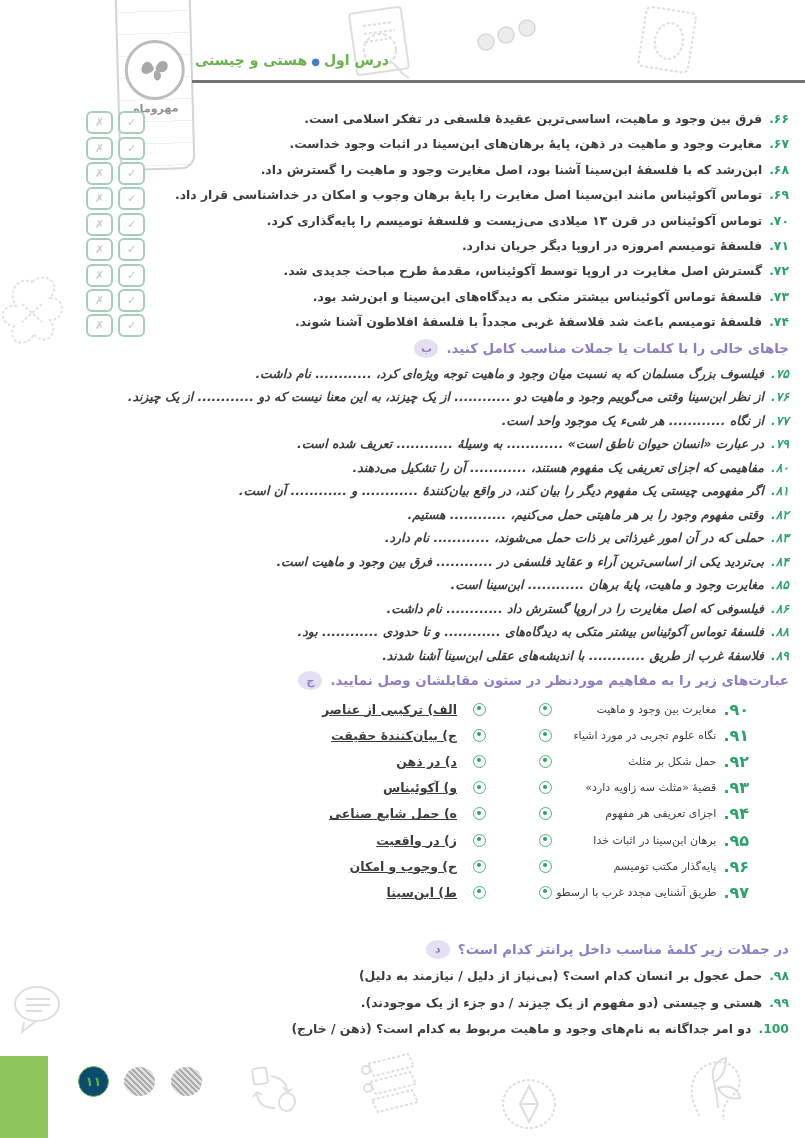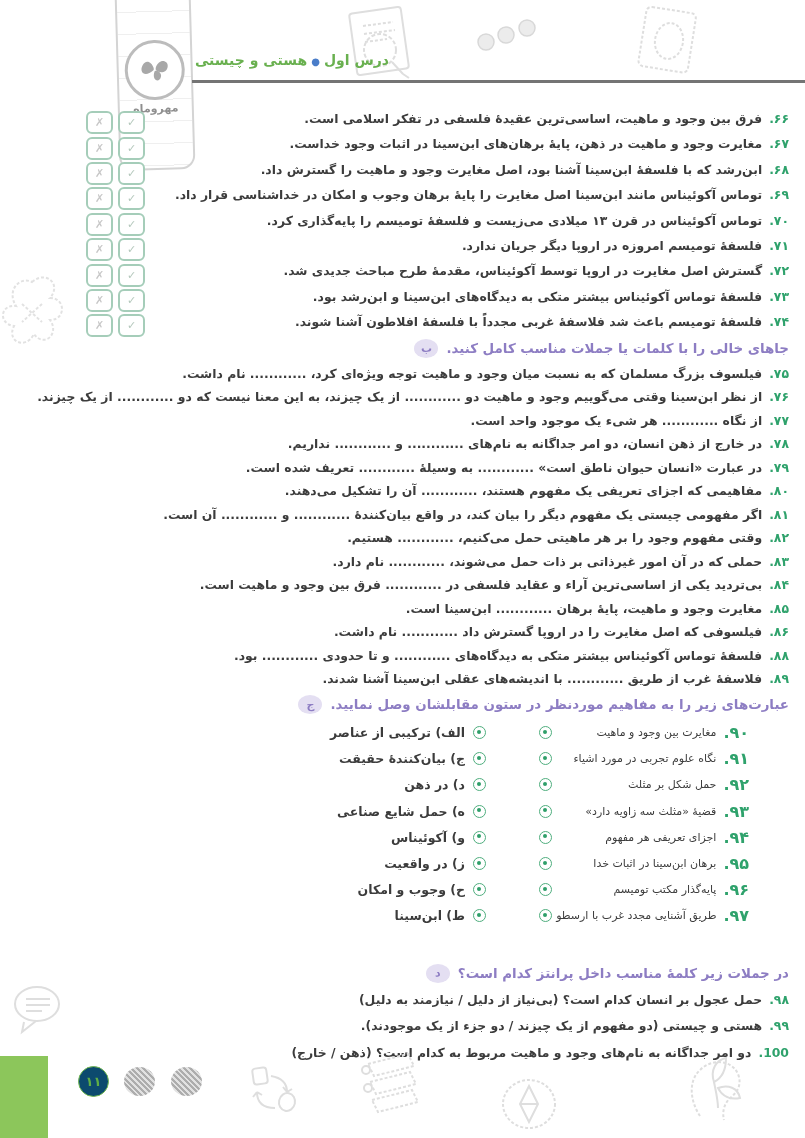--- a/index.html
+++ b/index.html
@@ -30,34 +30,34 @@
   .cbcol{position:absolute;left:86px;top:110px;}
   .cbrow{display:flex;gap:5px;height:25.4px;align-items:center;}
   .cb{width:23px;height:19px;border:2px solid var(--cb-border);border-radius:6px;background:#fff;
       display:flex;align-items:center;justify-content:center;font-size:11px;font-weight:bold;}
   .cb.x{color:#c7c7c7;}
   .cb.v{color:#b4c8bc;}
   
   .content{position:absolute;left:88px;right:16px;top:106px;direction:rtl;text-align:right;}
   .item{white-space:nowrap;font-size:12.4px;font-weight:bold;color:var(--text);}
   .tf-list .item{height:25.4px;line-height:25.4px;}
-  .fill-list .item{height:23.5px;line-height:23.5px;}
+  .fill-list .item{height:23.5px;line-height:23.5px;font-style:italic;}
   .choice-list .item{height:26.5px;line-height:26.5px;}
   .num{color:var(--accent-green);margin-left:7px;font-weight:bold;}
   .section-header{display:flex;align-items:center;height:27px;gap:8px;
                   color:var(--purple);font-weight:bold;font-size:13.4px;white-space:nowrap;}
   .badge{flex:0 0 auto;width:24px;height:19px;background:var(--purple-bg);color:var(--purple);
          border-radius:50%;display:flex;align-items:center;justify-content:center;font-size:11px;}
   
   .match{position:relative;height:239px;margin:2px 0 1px;}
   .match-q{position:absolute;top:0;right:40px;width:210px;}
   .match-q .mrow{display:flex;align-items:center;height:26.2px;}
   .match-q .mtext{font-size:11px;font-weight:normal;white-space:nowrap;}
   .match-o{position:absolute;top:0;right:303px;}
-  .match-o .mrow{display:flex;align-items:center;height:26.2px;gap:8px;}
+  .match-o .mrow{display:flex;align-items:center;height:26.2px;gap:16px;text-decoration:underline;}
   .match-o .mtext{font-size:12.5px;font-weight:bold;white-space:nowrap;}
   .dot{flex:0 0 auto;width:11px;height:11px;border:1.5px solid #4fae7e;border-radius:50%;position:relative;background:#fff;}
   .dot::after{content:"";position:absolute;left:2.5px;top:2.5px;width:4px;height:4px;background:#2f9f69;border-radius:50%;}
   .match-q .dot{margin-right:auto;}
   
   .green-block{position:absolute;left:0;top:1056px;width:48px;height:82px;background:var(--footer-green);}
   .page-badge{position:absolute;left:78px;top:1066px;width:29px;height:29px;border:1.6px solid #72b851;
               border-radius:50%;color:#5fae46;display:flex;align-items:center;justify-content:center;
               font-size:13px;font-weight:bold;background:#0c4a6e;}
   .gray-dot{position:absolute;width:31px;height:29px;border-radius:50%;
@@ -232,21 +232,20 @@
       <span class="badge">ب</span>
     </div>
 
     <div class="fill-list">
   <div class="item"><span class="num">۷۵.</span><span>فیلسوف بزرگ مسلمان که به نسبت میان وجود و ماهیت توجه ویژه‌ای کرد، ............ نام داشت.</span></div>
 
   <div class="item"><span class="num">۷۶.</span><span>از نظر ابن‌سینا وقتی می‌گوییم وجود و ماهیت دو ............ از یک چیزند، به این معنا نیست که دو ............ از یک چیزند.</span></div>
 
   <div class="item"><span class="num">۷۷.</span><span>از نگاه ............ هر شیء یک موجود واحد است.</span></div>
 
-  <div class="item"><span class="num">۷۸.</span><span>در خارج از ذهن انسان، دو امر جداگانه به نام‌های ............ و ............ نداریم.</span></div>
 
   <div class="item"><span class="num">۷۹.</span><span>در عبارت «انسان حیوان ناطق است» ............ به وسیلهٔ ............ تعریف شده است.</span></div>
 
   <div class="item"><span class="num">۸۰.</span><span>مفاهیمی که اجزای تعریفی یک مفهوم هستند، ............ آن را تشکیل می‌دهند.</span></div>
 
   <div class="item"><span class="num">۸۱.</span><span>اگر مفهومی چیستی یک مفهوم دیگر را بیان کند، در واقع بیان‌کنندهٔ ............ و ............ آن است.</span></div>
 
   <div class="item"><span class="num">۸۲.</span><span>وقتی مفهوم وجود را بر هر ماهیتی حمل می‌کنیم، ............ هستیم.</span></div>
 
   <div class="item"><span class="num">۸۳.</span><span>حملی که در آن امور غیرذاتی بر ذات حمل می‌شوند، ............ نام دارد.</span></div>
@@ -330,26 +329,26 @@
     <span class="mtext">ج) بیان‌کنندهٔ حقیقت</span>
   </div>
 
   <div class="mrow">
     <span class="dot"></span>
     <span class="mtext">د) در ذهن</span>
   </div>
 
   <div class="mrow">
     <span class="dot"></span>
+    <span class="mtext">و) آکوئیناس</span>
+  </div>
+
+  <div class="mrow">
+    <span class="dot"></span>
     <span class="mtext">ه) حمل شایع صناعی</span>
-  </div>
-
-  <div class="mrow">
-    <span class="dot"></span>
-    <span class="mtext">و) آکوئیناس</span>
   </div>
 
   <div class="mrow">
     <span class="dot"></span>
     <span class="mtext">ز) در واقعیت</span>
   </div>
 
   <div class="mrow">
     <span class="dot"></span>
     <span class="mtext">ح) وجوب و امکان</span>

